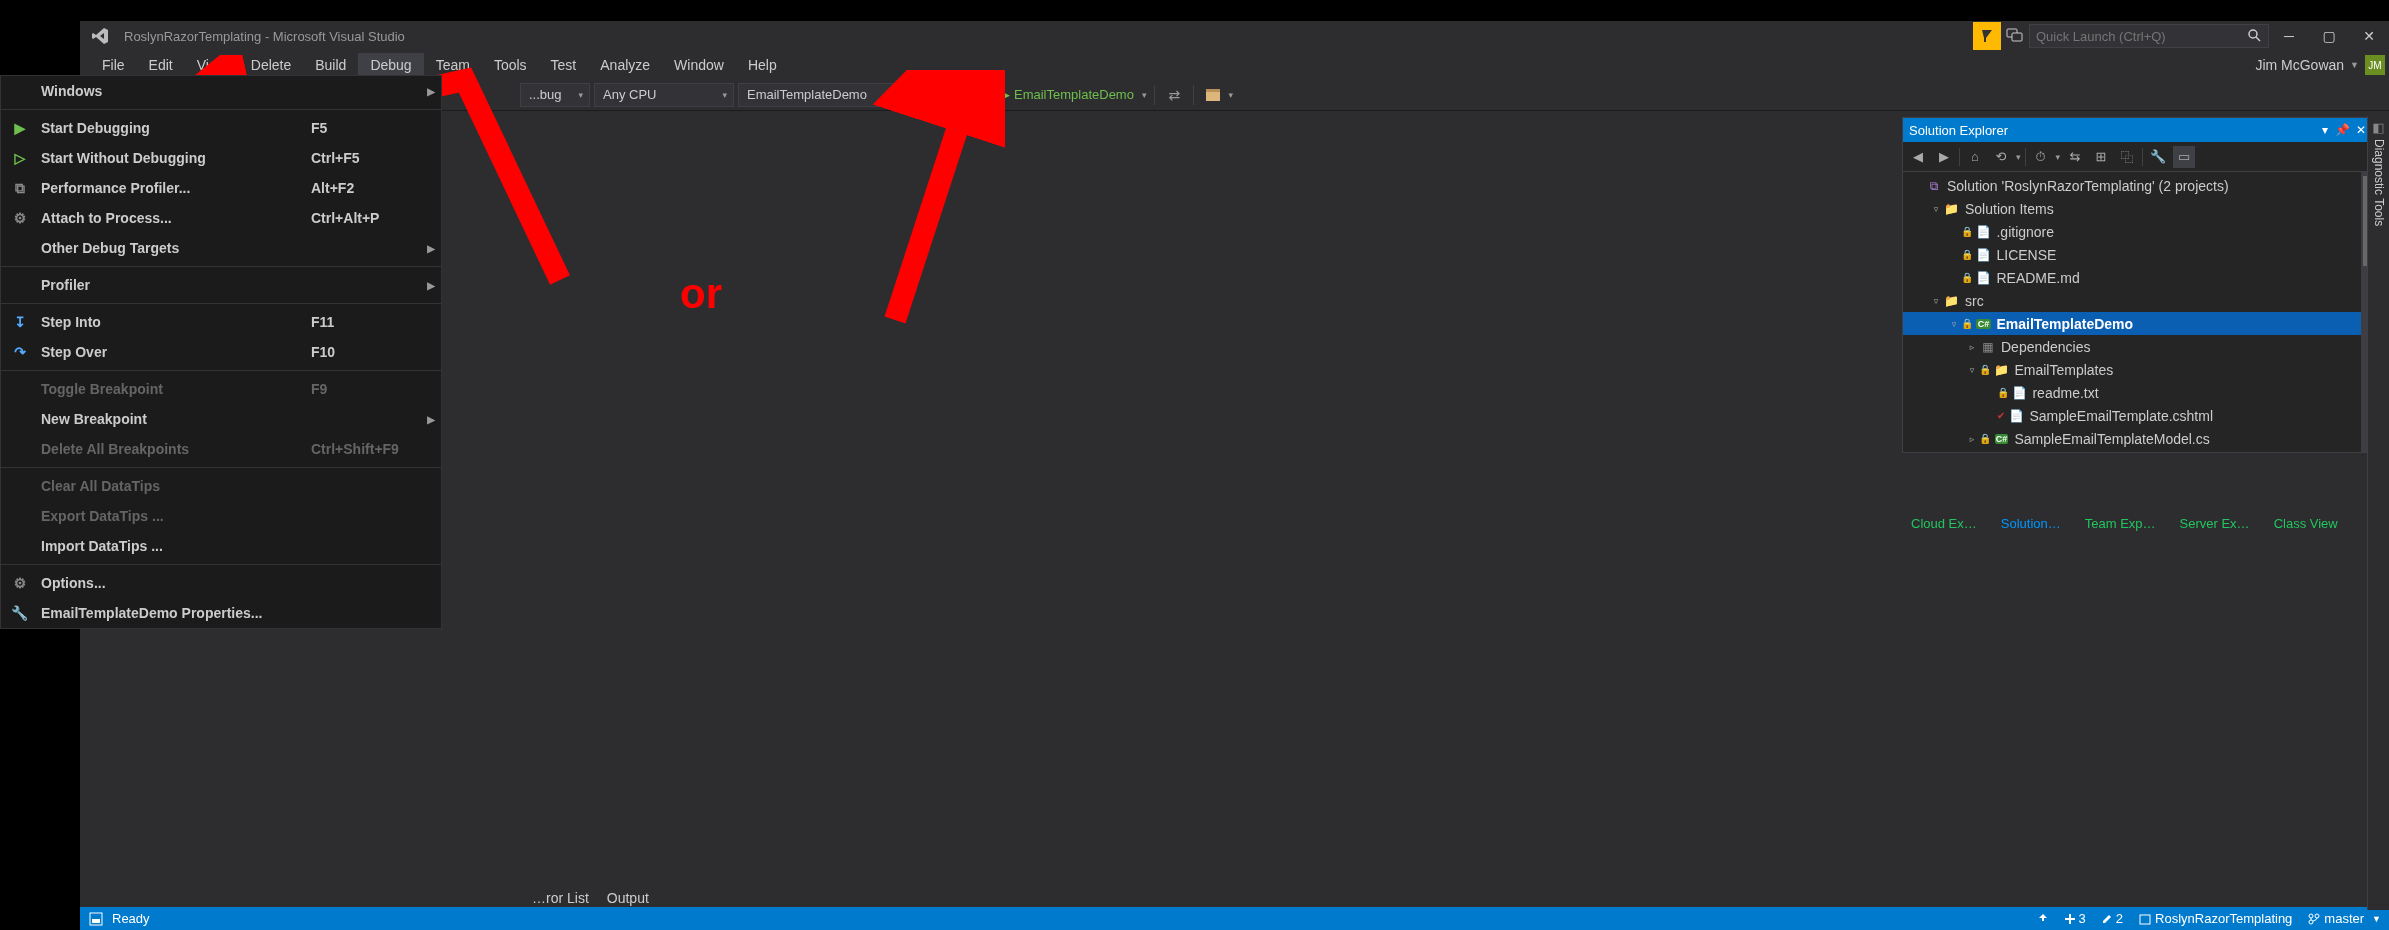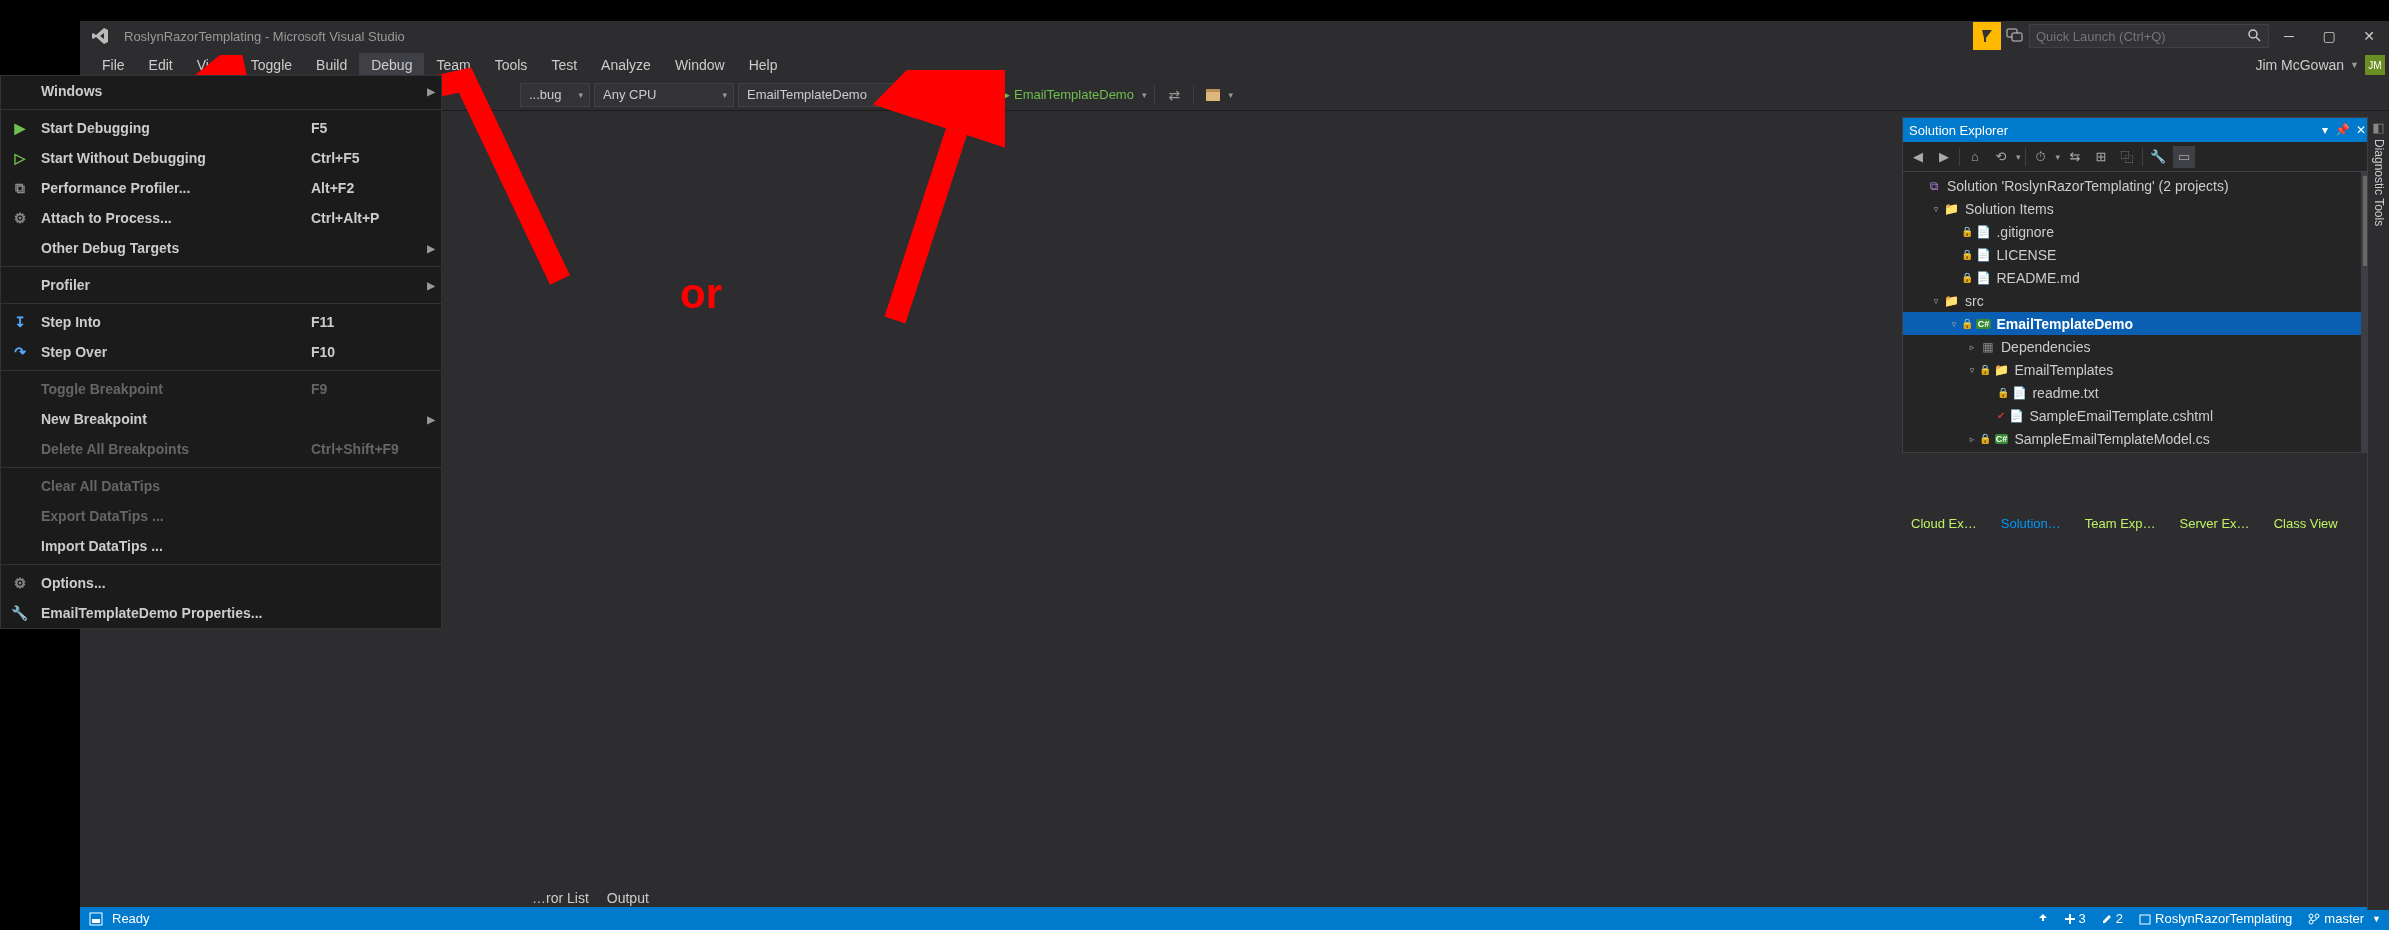--- a/index.html
+++ b/index.html
@@ -75,21 +75,21 @@
 .ico-sln { color:#b180d7; }
 .ico-folder { color:#dcb67a; }
 .ico-file { color:#ccc; }
 .ico-cs { background:#388a34; color:#fff; font-size:9px; font-weight:bold; border-radius:2px; padding:0 1px; }
 .ico-prj { background:#388a34; color:#fff; font-size:9px; font-weight:bold; border-radius:2px; padding:0 2px; }
 .lock { color:#4ea1d3; font-size:10px; margin-right:1px; }
 .red-check { color:#d13438; font-size:10px; margin-right:2px; }
 
 
 .panel-tabs { position:absolute; right:0; top: 512px; width: 490px; height: 26px; display:flex; background:#2d2d30; }
-.ptab { padding: 3px 12px; font-size:13px; color:#bef264; border-top:1px solid transparent; }
+.ptab { padding: 3px 12px; font-size:13px; color:#22c55e; border-top:1px solid transparent; }
 .ptab.active { color:#0097fb; }
 
 
 .sidebar-right { position:absolute; right:0; top:116px; width:22px; bottom:20px; background:#2d2d30; border-left:1px solid #3f3f46; display:flex; flex-direction:column; align-items:center; padding-top:4px; }
 .sidebar-right .side-label { writing-mode: vertical-rl; color:#ccc; font-size:12px; padding:4px 0; }
 
 
 .bottom-tabs { position:absolute; left:440px; bottom:20px; display:flex; gap:18px; padding:4px 12px; font-size:14px; color:#ccc; }
 
 
@@ -137,21 +137,21 @@
     <div class="win-btn">─</div>
     <div class="win-btn">▢</div>
     <div class="win-btn">✕</div>
   </div>
 
   <div class="menubar">
 
     <span class="mitem">File</span>
       <span class="mitem">Edit</span>
       <span class="mitem">View</span>
-      <span class="mitem">Toggle</span>
+      <span class="mitem">Delete</span>
       <span class="mitem">Build</span>
       <span class="mitem active">Debug</span>
       <span class="mitem">Team</span>
       <span class="mitem">Tools</span>
       <span class="mitem">Test</span>
       <span class="mitem">Analyze</span>
       <span class="mitem">Window</span>
       <span class="mitem">Help</span>
       <span class="spacer"></span>
     <span class="user-name">Jim McGowan</span>

